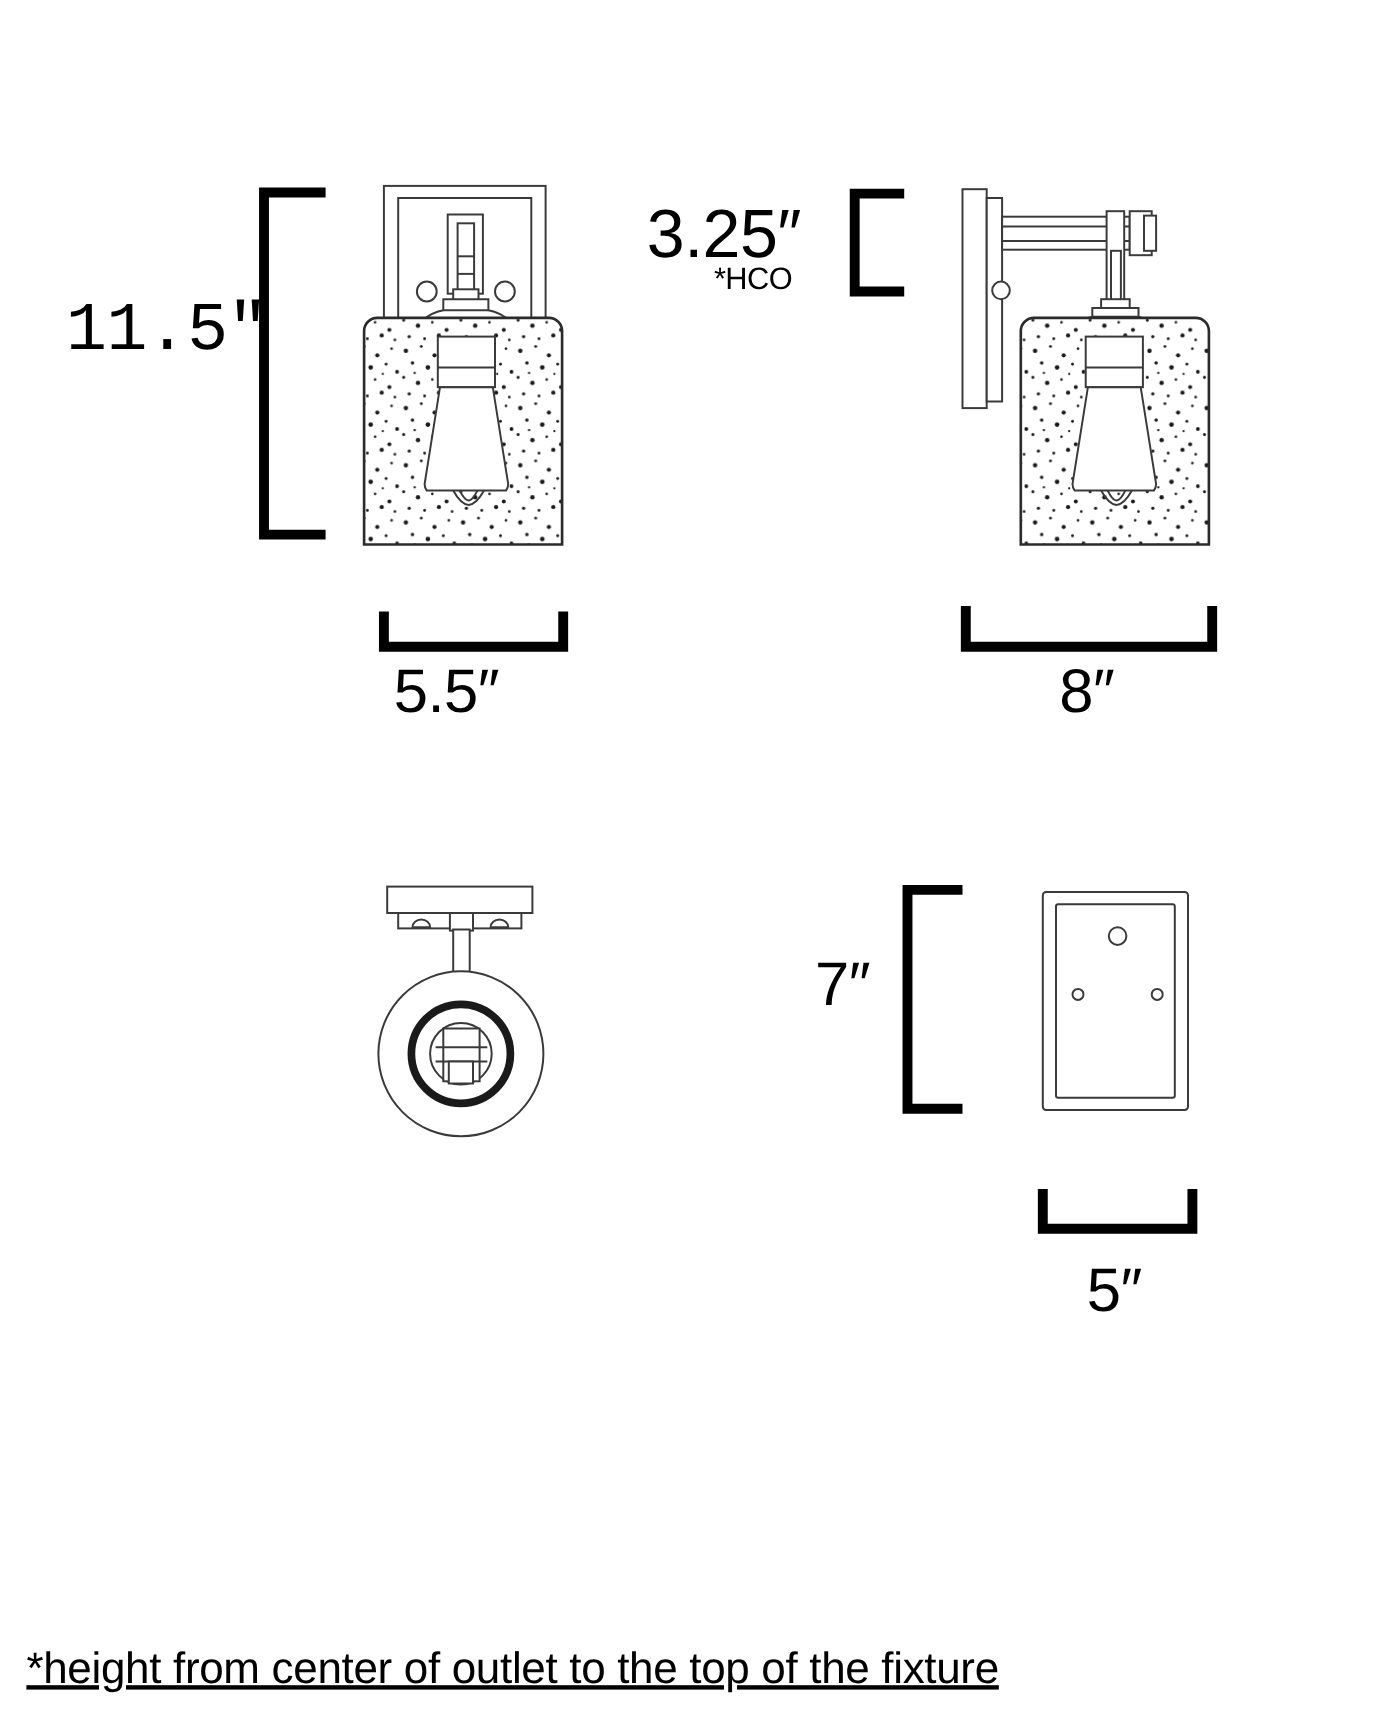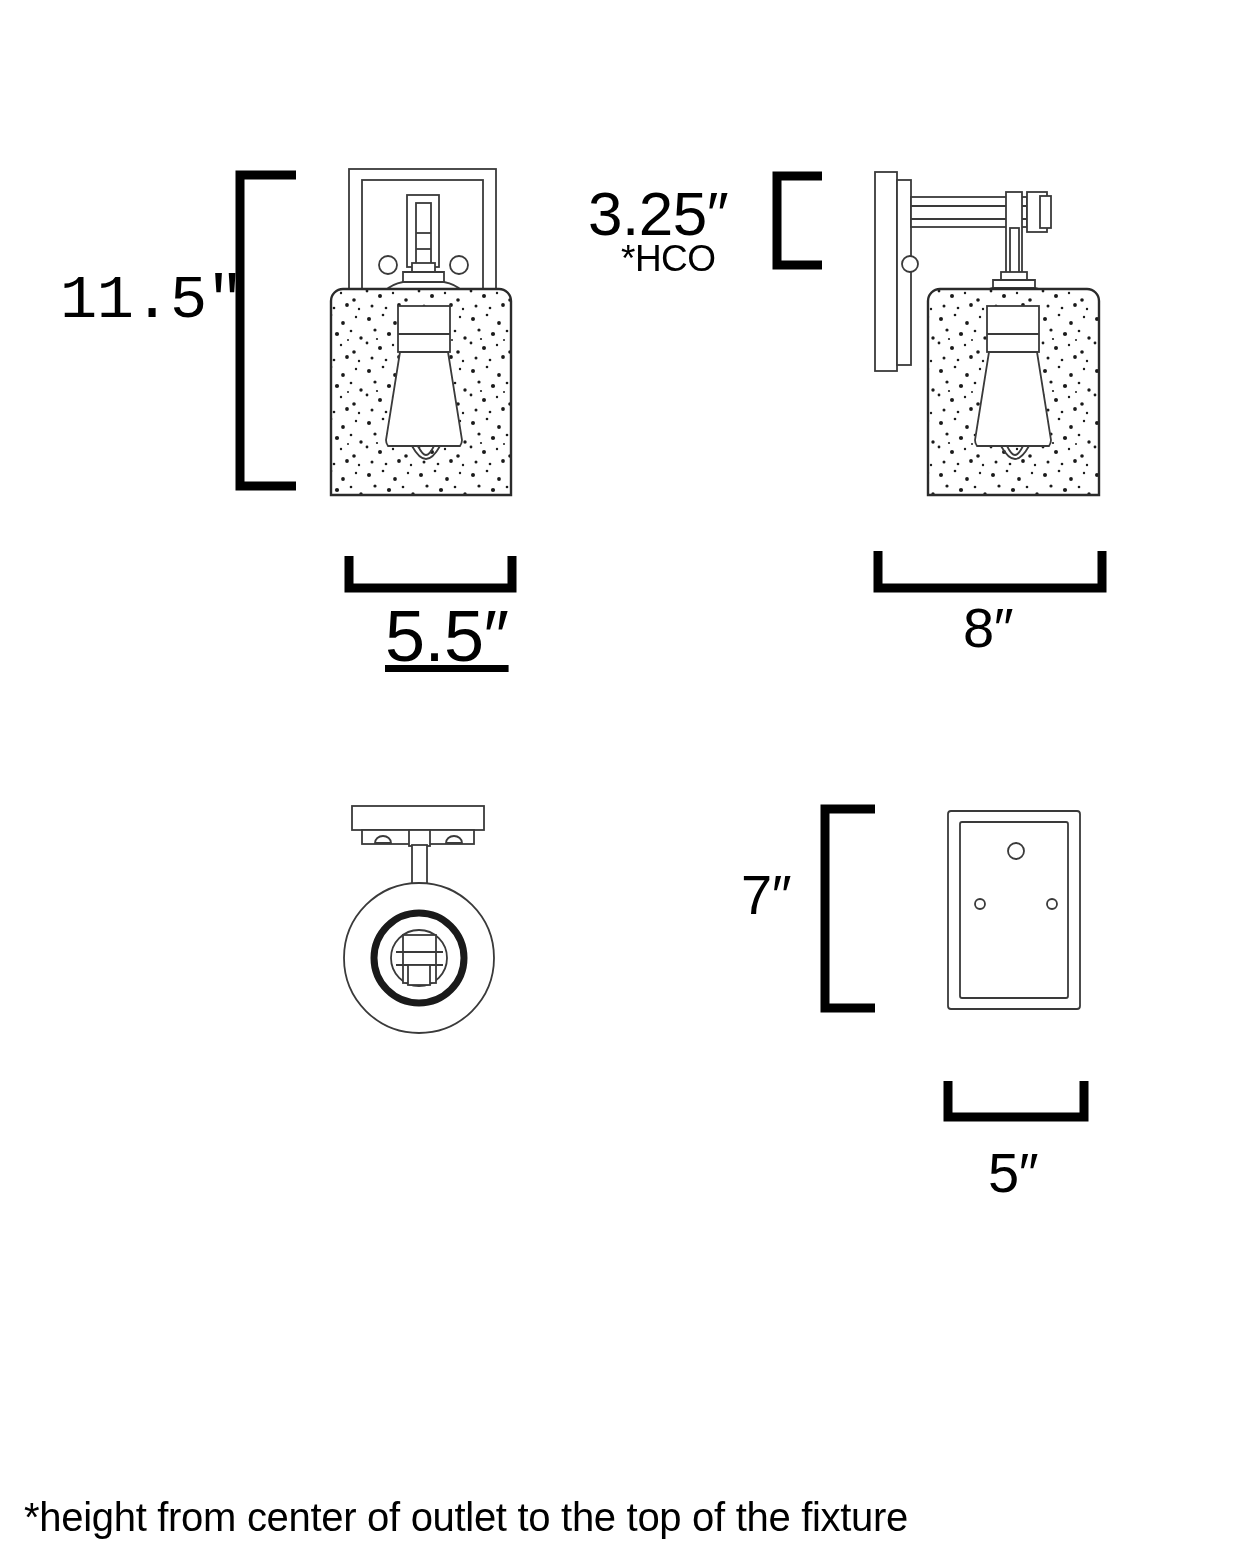--- a/index.html
+++ b/index.html
@@ -37,29 +37,28 @@
     font-size: 62px;
     font-family: Liberation Mono, monospace;
   }
   .dim-325 {
     left: 588px;
     top: 163px;
     font-size: 62px;
     margin-top: 20px;
   }
   .dim-hco {
-    left: 621px;
+    left: 649px;
     top: 240px;
-    font-size: 37px;
+    font-size: 28px;
   }
   .dim-55 {
-    left: 385px;
+    left: 358px;
     top: 600px;
-    font-size: 72px;
-    text-decoration: underline;
+    font-size: 56px;
   }
   .dim-8 {
     left: 963px;
     top: 600px;
     font-size: 56px;
   }
   .dim-7 {
     left: 741px;
     top: 867px;
     font-size: 56px;
@@ -71,20 +70,21 @@
   }
   .footnote {
     position: absolute;
     left: 24px;
     top: 1495px;
     font-size: 40px;
     font-family: "Liberation Sans", sans-serif;
     color: #000000;
     white-space: nowrap;
     letter-spacing: -0.3px;
+    text-decoration: underline;
   }
   svg { display: block; }
   .ln-thin { fill: none; stroke: #3a3a3a; stroke-width: 1.8; }
   .fillw-thin { fill: #ffffff; stroke: #3a3a3a; stroke-width: 1.8; }
   .brk { fill: none; stroke: #000000; stroke-width: 9; stroke-linecap: butt; }
 </style>
 </head>
 <body>
 
 <div id="sheet">

